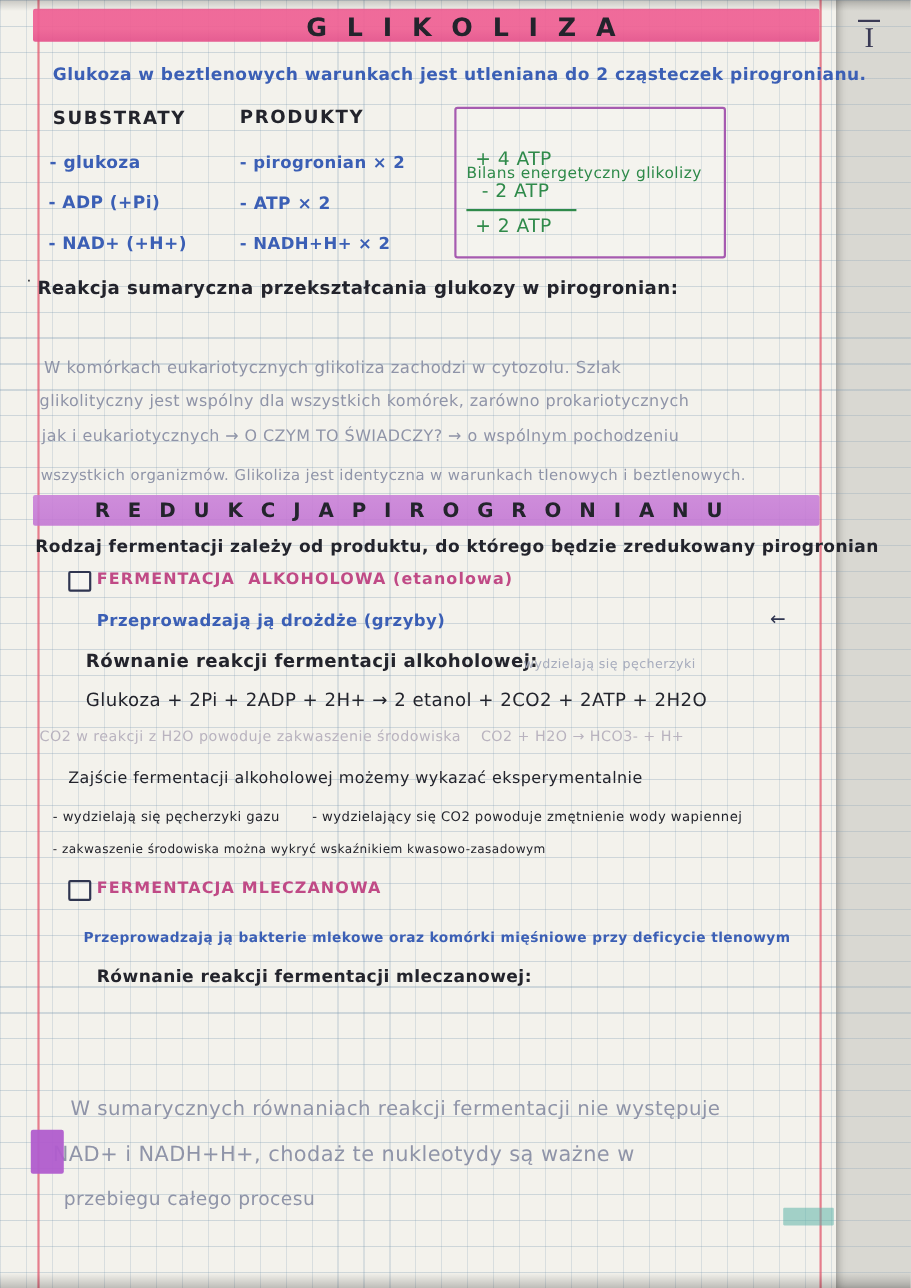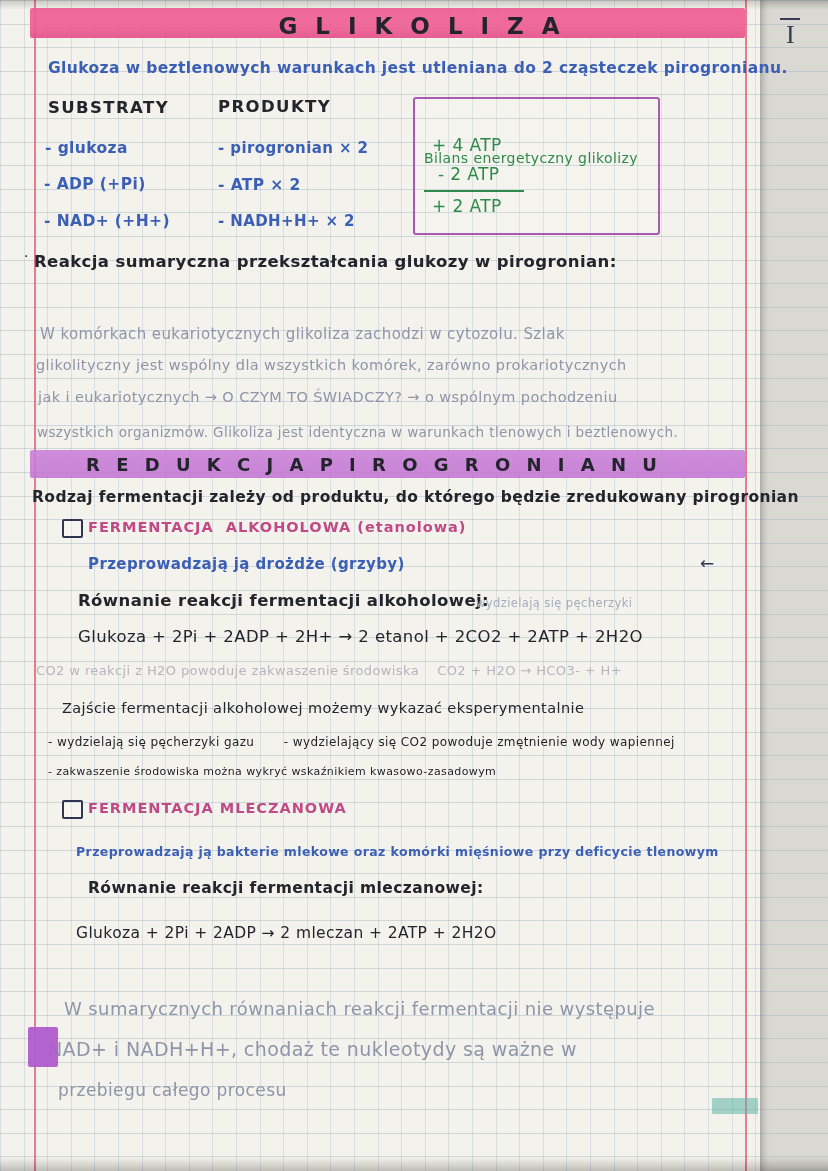--- a/index.html
+++ b/index.html
@@ -251,21 +251,20 @@
   <div class="hw ink-black" style="left:48px; top:736px; font-size:12px;">- wydzielają się pęcherzyki gazu       - wydzielający się CO2 powoduje zmętnienie wody wapiennej</div>
   <div class="hw ink-black" style="left:48px; top:766px; font-size:11px;">- zakwaszenie środowiska można wykryć wskaźnikiem kwasowo-zasadowym</div>
 
   <div class="checkbox" style="left:62px; top:800px;"></div>
   <div class="hw ink-pink bold" style="left:88px; top:801px; font-size:14.5px; letter-spacing:1px;">FERMENTACJA MLECZANOWA</div>
 
   <div class="hw ink-blue" style="left:76px; top:845px; font-size:12.5px;">Przeprowadzają ją bakterie mlekowe oraz komórki mięśniowe przy deficycie tlenowym</div>
 
   <div class="hw ink-black bold" style="left:76px; top:880px; font-size:15.5px;margin-left:12px;">Równanie reakcji fermentacji mleczanowej:</div>
 
-  <div class="hw ink-black" style="left:76px; top:925px; font-size:15.5px;">Glukoza + 2Pi + 2ADP → 2 mleczan + 2ATP + 2H2O</div>
 
   <div class="hw ink-faint" style="left:64px; top:1000px; font-size:18px;">W sumarycznych równaniach reakcji fermentacji nie występuje</div>
   <div class="hw ink-faint" style="left:48px; top:1040px; font-size:19px;">NAD+ i NADH+H+, chodaż te nukleotydy są ważne w</div>
   <div class="hw ink-faint" style="left:58px; top:1082px; font-size:17px;">przebiegu całego procesu</div>
 
   <div class="hl-purple" style="left:28px; top:1027px; width:30px; height:40px;"></div>
   <div class="tape" style="left:712px; top:1098px; width:46px; height:16px;"></div>
 
   <div class="shadow-top"></div>
   <div class="shadow-bottom"></div>

